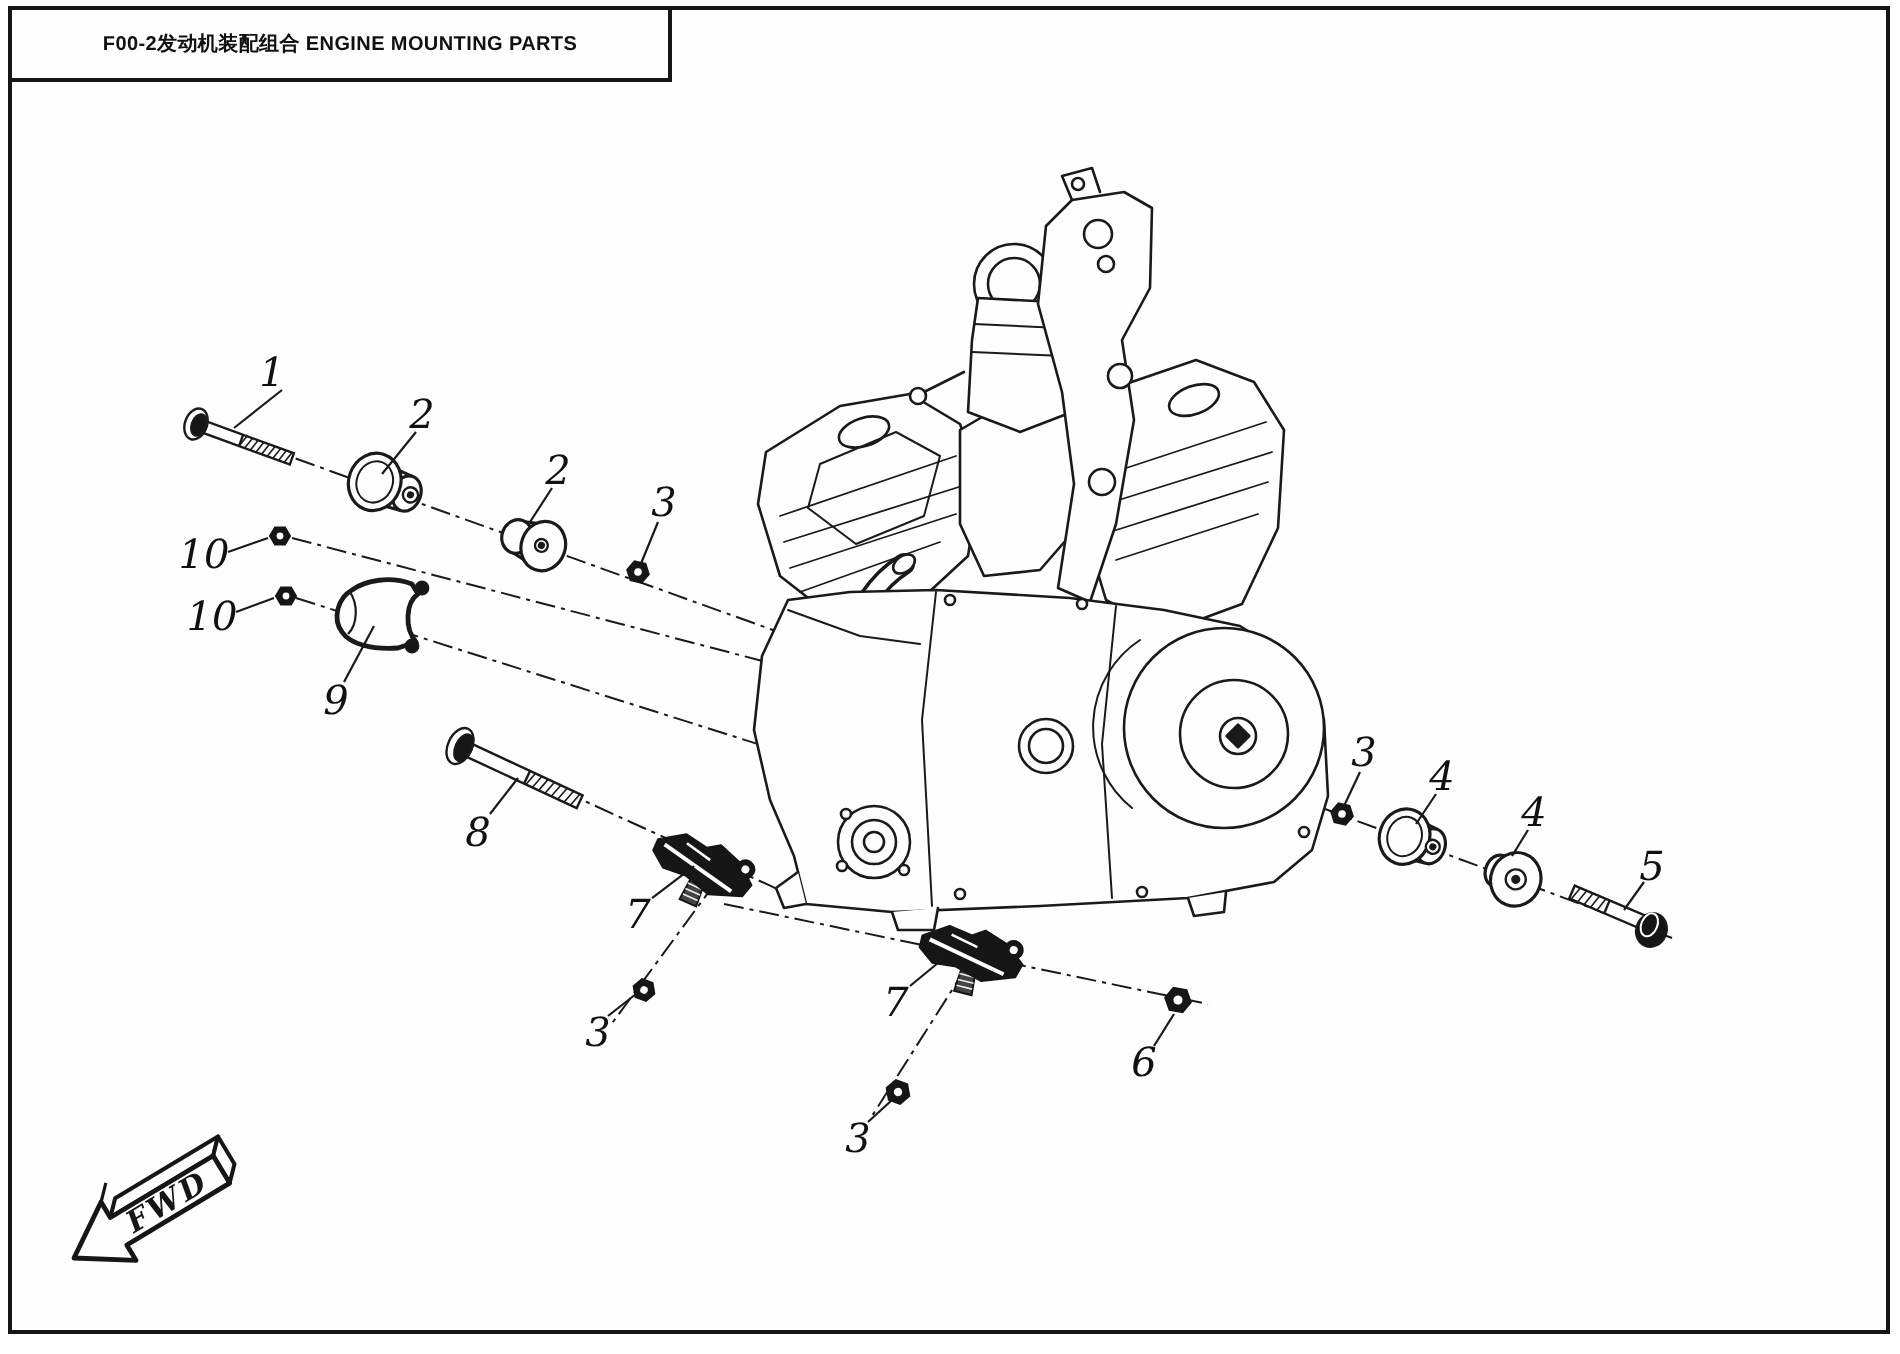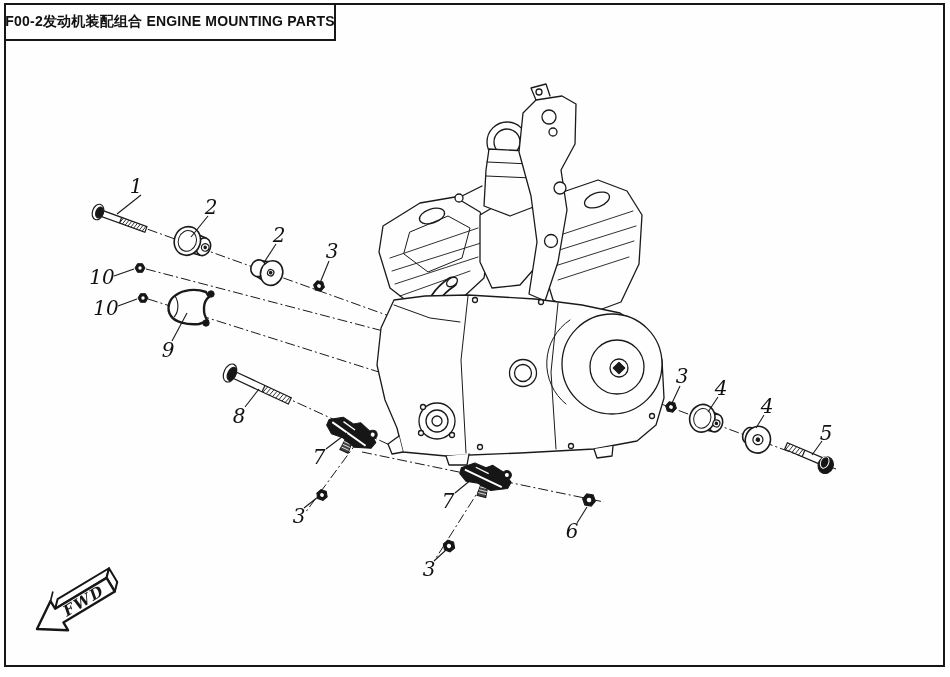--- a/index.html
+++ b/index.html
@@ -1,19 +1,19 @@
 <!DOCTYPE html>
 <html><head>
 <meta charset="utf-8">
 <style>
   html,body{margin:0;padding:0;background:#ffffff;}
   body{width:950px;height:677px;position:relative;font-family:"Liberation Sans",sans-serif;overflow:hidden;}
   .outer-border{position:absolute;left:4px;top:3px;width:941px;height:664px;border:2px solid #161616;box-sizing:border-box;background:#fefefe;}
   .title-block{position:absolute;left:4px;top:3px;width:332px;height:38px;border:2px solid #161616;box-sizing:border-box;background:#fefefe;display:flex;align-items:center;justify-content:center;}
-  .title-text{font-size:14px;font-weight:bold;color:#111;letter-spacing:.2px;white-space:nowrap;}
+  .title-text{font-size:10px;font-weight:bold;color:#111;letter-spacing:.2px;white-space:nowrap;}
   .diagram-svg{position:absolute;left:0;top:0;width:950px;height:677px;}
   .callout{position:absolute;transform:translate(-50%,-50%);font-family:"DejaVu Serif",serif;font-style:italic;font-size:20px;color:#111;line-height:1;user-select:none;}
 </style>
 </head>
 <body>
 
 <div class="outer-border"></div>
 
 <div class="title-block">
   <span class="title-text">F00-2发动机装配组合 ENGINE MOUNTING PARTS</span>

